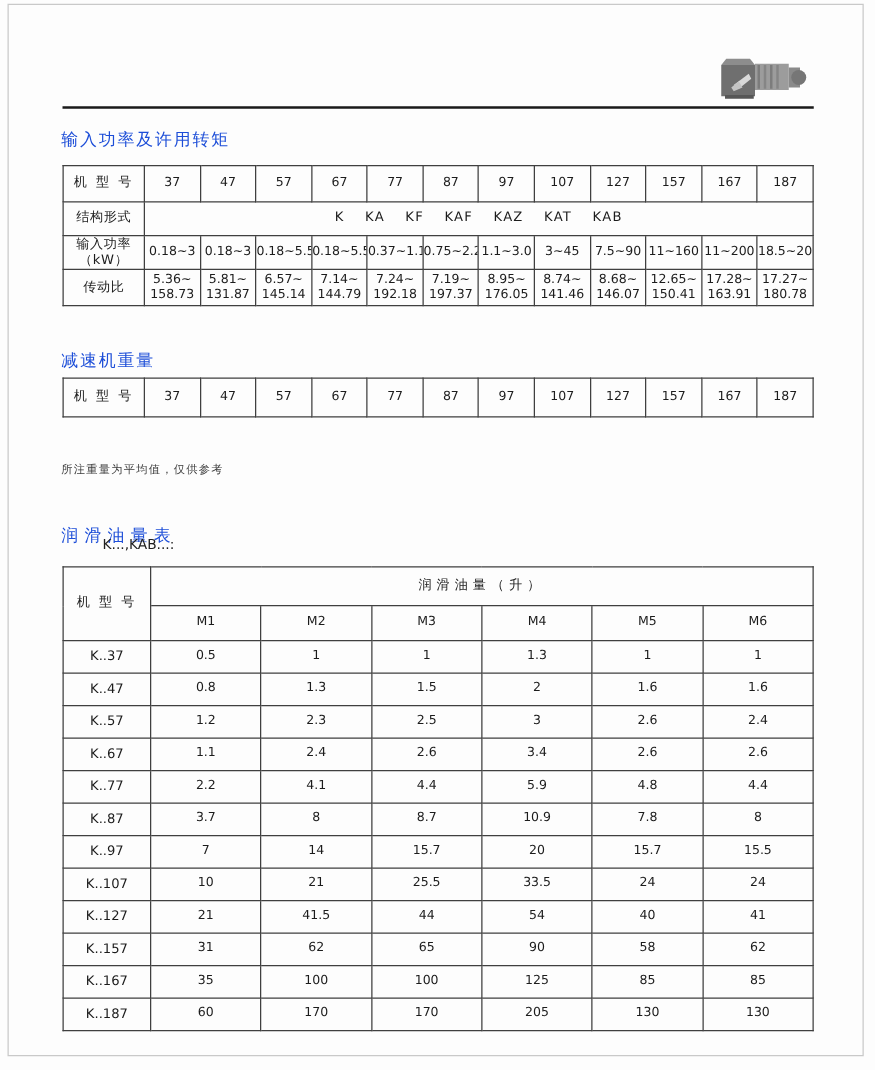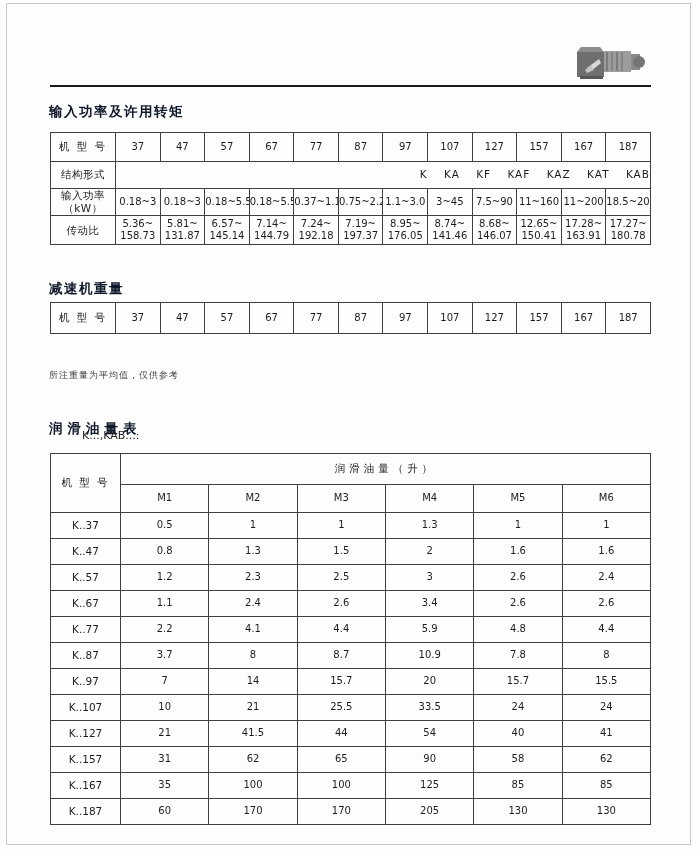--- a/index.html
+++ b/index.html
@@ -11,21 +11,21 @@
   }
   .frame {
     position:absolute; left:6px; top:3px; width:683px; height:840px;
     border:1px solid #c9c9c9; pointer-events:none;
   }
   .rule {
     position:absolute; left:50px; top:85px; width:601px; height:2px;
     background:#1a1a1a;
   }
   .logo { position:absolute; left:575px; top:43px; width:72px; height:41px; }
-  .title { position:absolute; font-weight:bold; font-size:13.5px; color:#0f172a; }
+  .title { position:absolute; font-weight:normal; font-size:13.5px; color:#1d4ed8; }
   #title1 { left:49px; top:103px; letter-spacing:1.5px; }
   #title2 { left:49px; top:280px; letter-spacing:1.5px; }
   #title3 { left:49px; top:420px; letter-spacing:5px; }
   .note  { position:absolute; left:49px; top:369px; font-size:9px; color:#3c3c3c; letter-spacing:1px; }
   .variant { position:absolute; left:51px; top:429px; font-size:11px; color:#1e1e1e;margin-left:31px; }
 
   table {
     position:absolute; left:50px; width:601px;
     border-collapse:collapse; table-layout:fixed;
   }
@@ -34,21 +34,21 @@
   #table3 { top:453px; }
   td, th {
     border:1px solid #3f3f3f; padding:0;
     text-align:center; vertical-align:middle;
     font-weight:normal; font-size:10px; color:#1c1c1c;
     white-space:pre-line; line-height:1.25;
     overflow:hidden;
   }
   th.rowlabel { font-size:10.5px; letter-spacing:2px; }
   th.sublabel { font-size:10.5px; letter-spacing:0.5px; }
-  td.structure { letter-spacing:1px; word-spacing:12px; font-size:10.5px;text-align:right; }
+  td.structure { letter-spacing:1px; word-spacing:12px; font-size:10.5px; }
   th.oilhead { font-size:10.5px; letter-spacing:4px; }
   .c-label1 { width:65px; }
   .c-label3 { width:70px; }
   .h26 td, .h26 th { height:26px; }
   .h27 td, .h27 th { height:27px; }
   .h28 td, .h28 th { height:28px; }
   .h30 td, .h30 th { height:30px; }
   #table3 tbody td { height:25px; }
   #table3 tbody td:first-child { font-size:10.5px; }
 </style>

